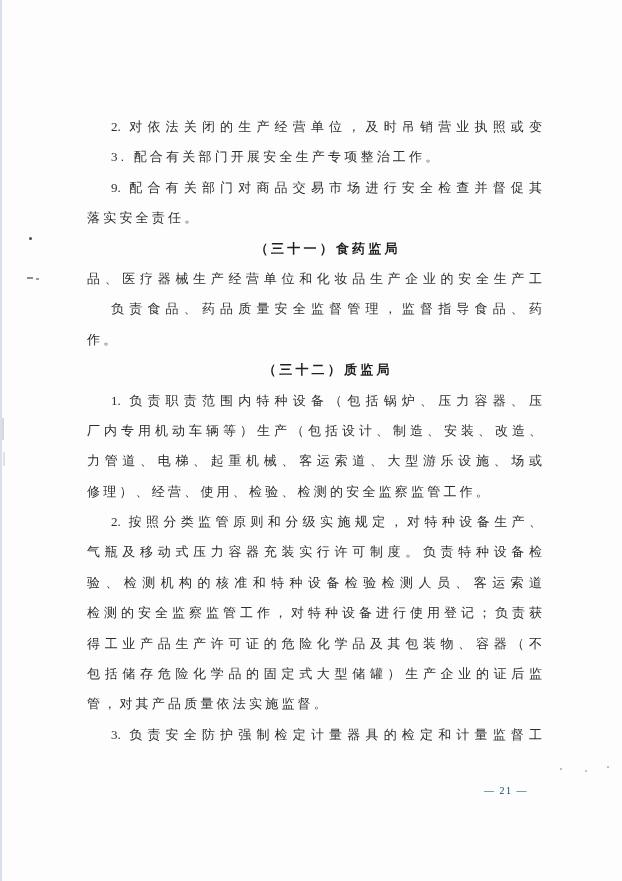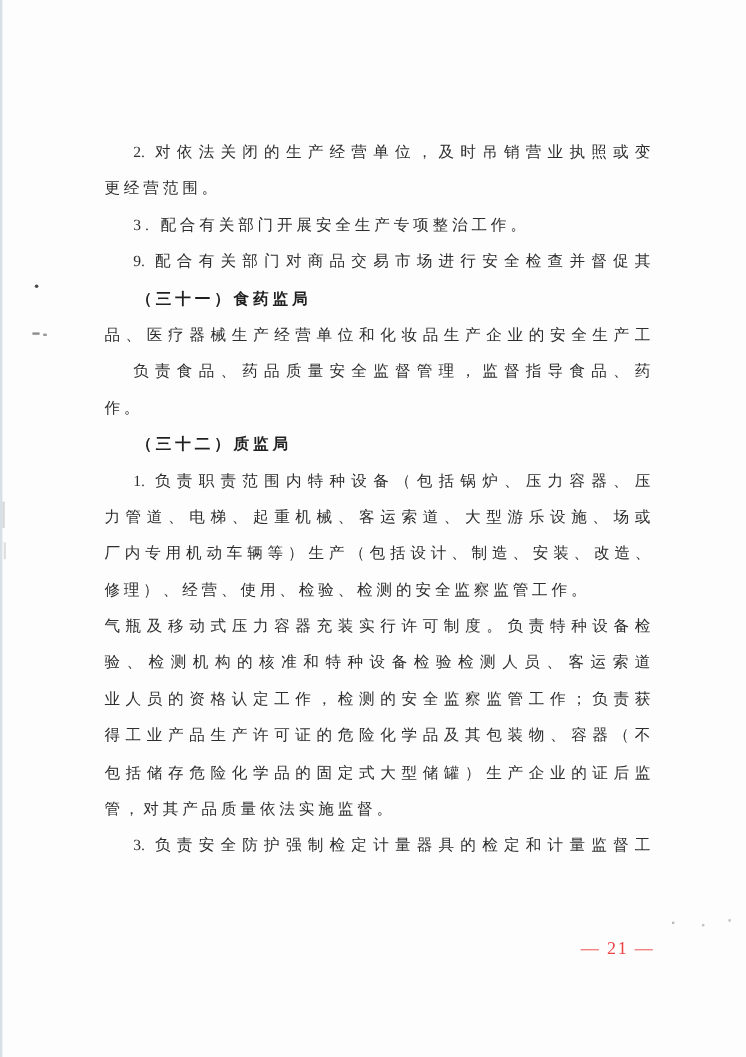--- a/index.html
+++ b/index.html
@@ -48,31 +48,32 @@
   .line.full {
     letter-spacing: 0;
     white-space: normal;
     text-align: justify;
     text-align-last: justify;
   }
   .line.indent { text-indent: 1.85em; }
   .line.bold {
     font-weight: bold;
     color: #1f1f1f;
+    text-align: center;
   }
   .line.bold.indent { text-indent: 2.05em; }
   .page-number {
     position: absolute;
     left: 484px;
     top: 778px;
     width: 70px;
-    font-size: 15px;
+    font-size: 10px;
     line-height: 26px;
     letter-spacing: 1.5px;
-    color: #ef4444;
+    color: #0c4a6e;
     white-space: nowrap;
   }
   
   .speck {
     position: absolute;
     background: #4a4a4a;
   }
   .speck.dot1 { left: 29px; top: 237px; width: 3px; height: 3px; border-radius: 50%; }
   .speck.dash1 { left: 27px; top: 277px; width: 6px; height: 2px; background: #8d8d8d; }
   .speck.dash2 { left: 36px; top: 278px; width: 3px; height: 2px; background: #9a9a9a; }
@@ -92,35 +93,36 @@
   <div class="speck dash1"></div>
   <div class="speck dash2"></div>
   <div class="speck smudge1"></div>
   <div class="speck smudge2"></div>
   <div class="speck faint1"></div>
   <div class="speck faint2"></div>
   <div class="speck faint3"></div>
 
   <div class="text-block" id="text-block">
       <div class="line indent full">2. 对依法关闭的生产经营单位，及时吊销营业执照或变</div>
-      <div class="line">更经营范围。</div>
       <div class="line indent">3. 配合有关部门开展安全生产专项整治工作。</div>
       <div class="line indent full">9. 配合有关部门对商品交易市场进行安全检查并督促其</div>
+      <div class="line">落实安全责任。</div>
       <div class="line indent bold">（三十一）食药监局</div>
       <div class="line full">品、医疗器械生产经营单位和化妆品生产企业的安全生产工</div>
       <div class="line indent full">负责食品、药品质量安全监督管理，监督指导食品、药</div>
       <div class="line">作。</div>
       <div class="line indent bold">（三十二）质监局</div>
       <div class="line indent full">1. 负责职责范围内特种设备（包括锅炉、压力容器、压</div>
+      <div class="line full">厂内专用机动车辆等）生产（包括设计、制造、安装、改造、</div>
       <div class="line full">力管道、电梯、起重机械、客运索道、大型游乐设施、场或</div>
-      <div class="line full">厂内专用机动车辆等）生产（包括设计、制造、安装、改造、</div>
       <div class="line">修理）、经营、使用、检验、检测的安全监察监管工作。</div>
+      <div class="line indent full">2. 按照分类监管原则和分级实施规定，对特种设备生产、</div>
       <div class="line full">气瓶及移动式压力容器充装实行许可制度。负责特种设备检</div>
       <div class="line full">验、检测机构的核准和特种设备检验检测人员、客运索道</div>
-      <div class="line full">业人员的资格认定工作，检测的安全监察监管工作；负责获</div>
+      <div class="line full">检测的安全监察监管工作，对特种设备进行使用登记；负责获</div>
       <div class="line full">得工业产品生产许可证的危险化学品及其包装物、容器（不</div>
       <div class="line full">包括储存危险化学品的固定式大型储罐）生产企业的证后监</div>
       <div class="line">管，对其产品质量依法实施监督。</div>
       <div class="line indent full">3. 负责安全防护强制检定计量器具的检定和计量监督工</div>
     </div>
 
   <div class="page-number">— 21 —</div>
 </div>
 
 </body></html>

